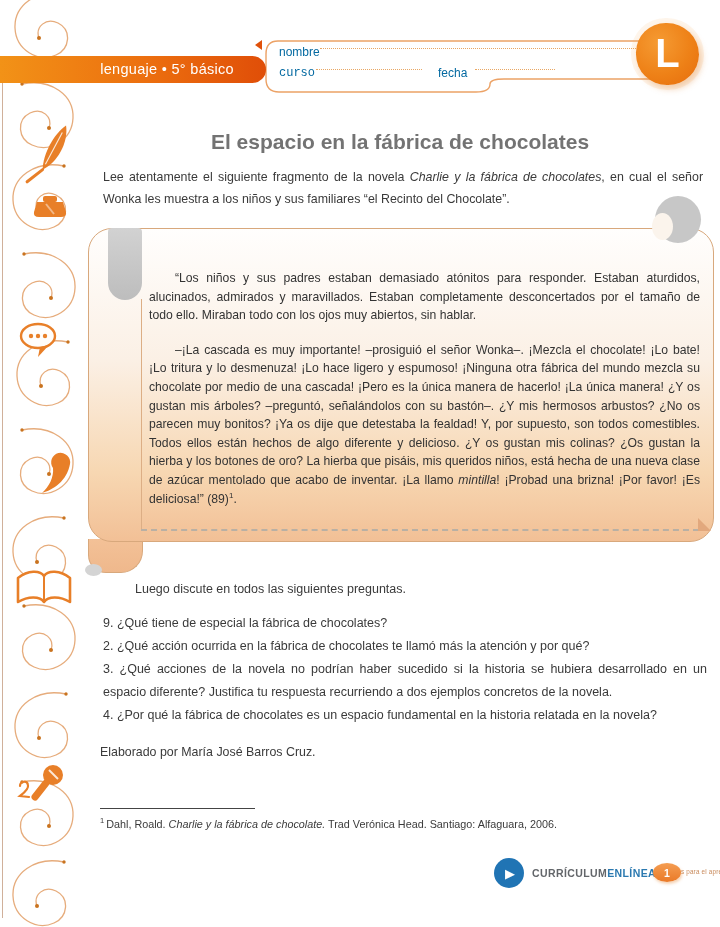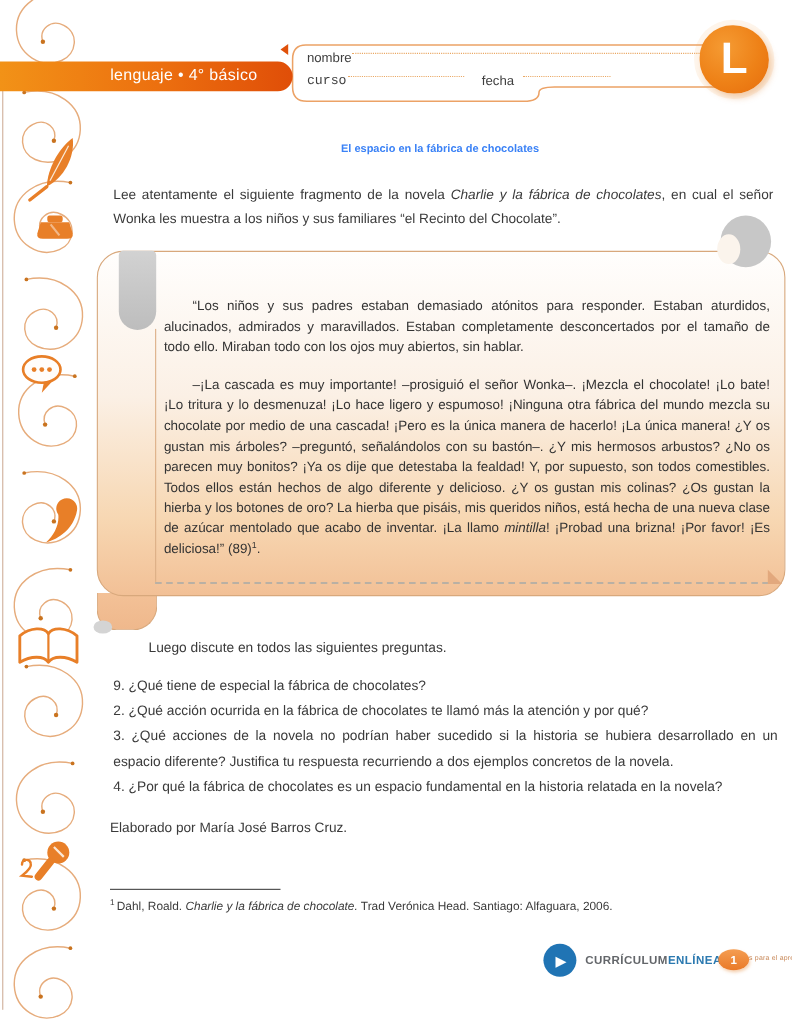--- a/index.html
+++ b/index.html
@@ -10,39 +10,39 @@
   
   .sidebar-art{position:absolute;left:0;top:0;width:88px;height:927px;}
   .edge-line{position:absolute;left:2px;top:60px;height:858px;width:1px;background:rgba(150,80,30,.45);}
   
   .band{position:absolute;left:0;top:56px;width:266px;height:27px;
     background:linear-gradient(90deg,#F29217 0%,#EC6F0F 55%,#E04E08 100%);
     border-radius:0 22px 22px 0;z-index:3;}
   .band-label{position:absolute;right:32px;top:0;height:27px;line-height:27px;
     color:#ffffff;font-size:14.5px;letter-spacing:.3px;}
   .form-svg{position:absolute;left:0;top:0;z-index:2;}
-  .form-label{position:absolute;font-size:12px;color:#404040;z-index:4;}
+  .form-label{position:absolute;font-size:12px;color:#0369a1;z-index:4;}
   .dots{position:absolute;border-bottom:1.6px dotted #E9A763;height:14px;z-index:4;}
   .lbl-nombre{left:279px;top:45px;}
   .dots-nombre{left:320px;top:34px;width:336px;}
   .lbl-curso{left:279px;top:66px;font-family:Liberation Mono, monospace;}
   .dots-curso{left:316px;top:55px;width:106px;}
   .lbl-fecha{left:438px;top:66px;}
   .dots-fecha{left:475px;top:55px;width:80px;}
   .corner-tick{position:absolute;left:255px;top:40px;width:0;height:0;z-index:4;
     border-top:5px solid transparent;border-bottom:5px solid transparent;border-right:7px solid #E0510A;}
   .logo-badge{position:absolute;left:636px;top:23px;width:63px;height:62px;z-index:5;
     background:radial-gradient(circle at 36% 32%,#F59B33 0%,#EE8117 55%,#E66C0C 100%);
     border-radius:48% 52% 50% 50%;
     box-shadow:3px 4px 6px rgba(220,130,50,.35), 0 0 0 5px rgba(245,170,90,.12);
     display:flex;align-items:center;justify-content:center;}
   .logo-badge span{color:#ffffff;font-size:40px;font-weight:bold;line-height:1;margin-top:-2px;}
   
   .page-title{position:absolute;left:100px;width:600px;top:130px;text-align:center;
-    font-size:10px;font-weight:bold;color:#3b82f6;}
+    font-size:21px;font-weight:bold;color:#737373;}
   .intro{position:absolute;left:103px;width:600px;top:167px;font-size:12.4px;
     line-height:21.5px;text-align:justify;}
   
   .scroll{position:absolute;left:88px;top:228px;width:624px;height:312px;
     border:1.5px solid #D8A87C;border-radius:24px;
     background:linear-gradient(180deg,#FFFEFD 0%,#FBF0E5 42%,#F7D7B2 78%,#F2C096 100%);
     z-index:1;}
   .curl-tr{position:absolute;left:566px;top:-33px;width:46px;height:47px;background:#C7C7C7;border-radius:50%;}
   .curl-tr::after{content:"";position:absolute;left:-3px;top:17px;width:21px;height:27px;
     background:#FBF4EC;border-radius:50%;}
@@ -137,21 +137,21 @@
     <g transform="translate(46,784)">
       <circle cx="7" cy="-9" r="10" fill="#E87F28"></circle>
       <path d="M0,-1 L-11,13" stroke="#E87F28" stroke-width="7" stroke-linecap="round" fill="none"></path>
       <path d="M3,-14 L12,-5" stroke="#FCE8D5" stroke-width="2" fill="none"></path>
       <path d="M-26,2 C-26,-3 -19,-4 -18,1 C-17,5 -22,9 -26,12 L-17,13" stroke="#E87F28" stroke-width="2.2" fill="none" stroke-linecap="round"></path>
     </g>
   </svg>
   <div class="edge-line"></div>
 
   <div class="band">
-    <div class="band-label">lenguaje • 4° básico</div>
+    <div class="band-label">lenguaje • 5° básico</div>
   </div>
 
   <svg class="form-svg" width="720" height="110" viewBox="0 0 720 110">
     <path d="M 278 41 H 652 Q 664 41 664 53 V 66 Q 664 79 652 79 H 504 Q 490 79 490 84 Q 490 92 476 92 H 279 Q 266 92 266 79 V 54 Q 266 41 278 41 Z" fill="#FFFFFF" stroke="#ECA266" stroke-width="1.4"></path>
   </svg>
   <div class="corner-tick"></div>
   <div class="form-label lbl-nombre">nombre</div>
   <div class="dots dots-nombre"></div>
   <div class="form-label lbl-curso">curso</div>
   <div class="dots dots-curso"></div>

